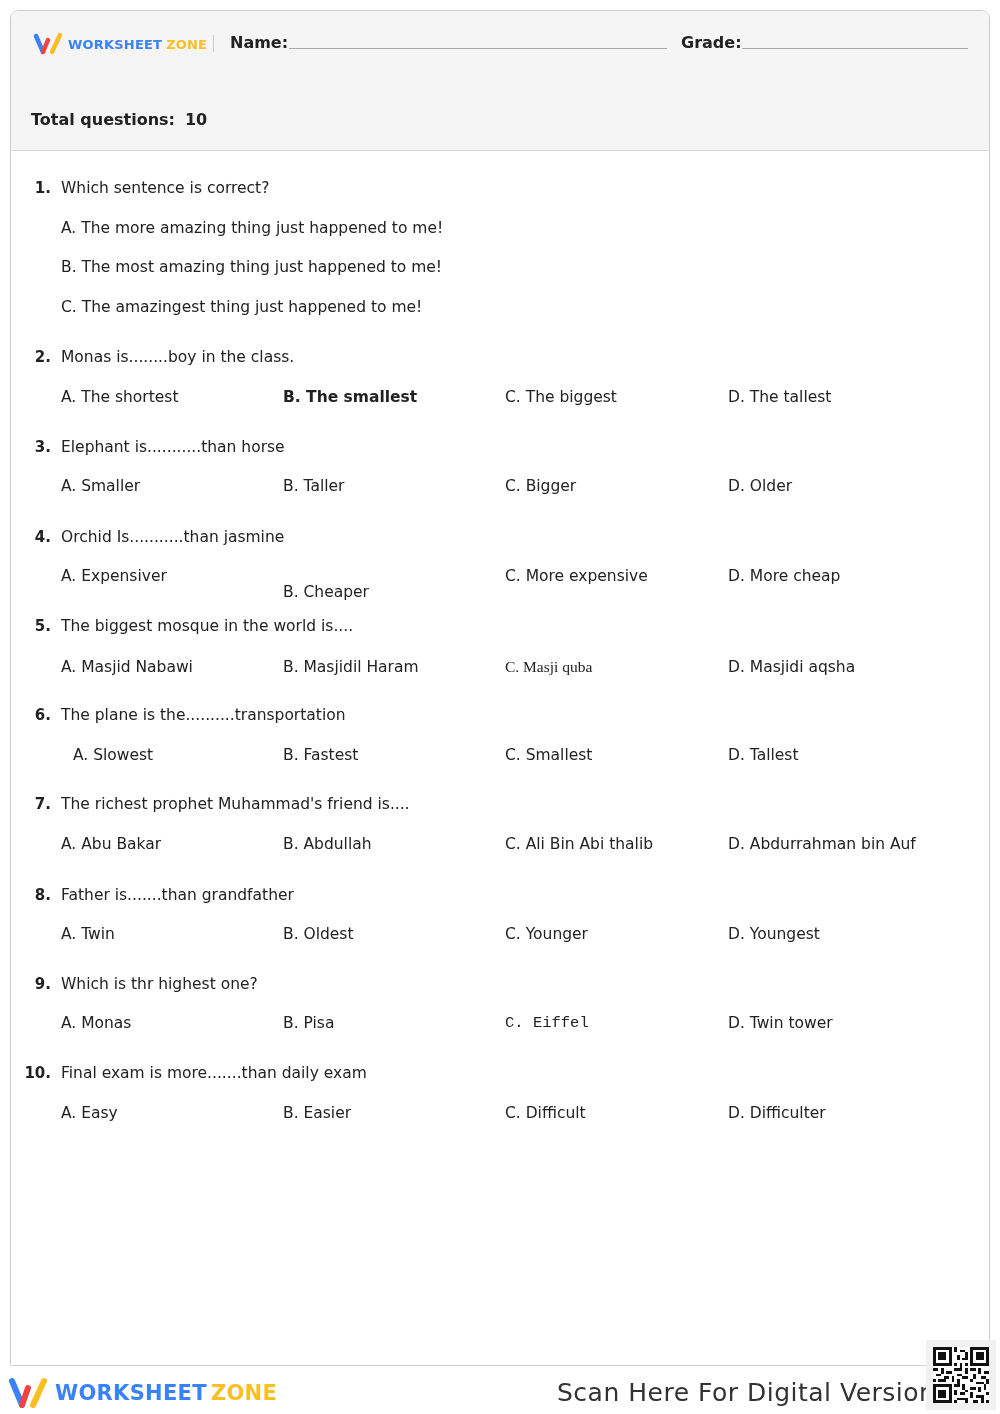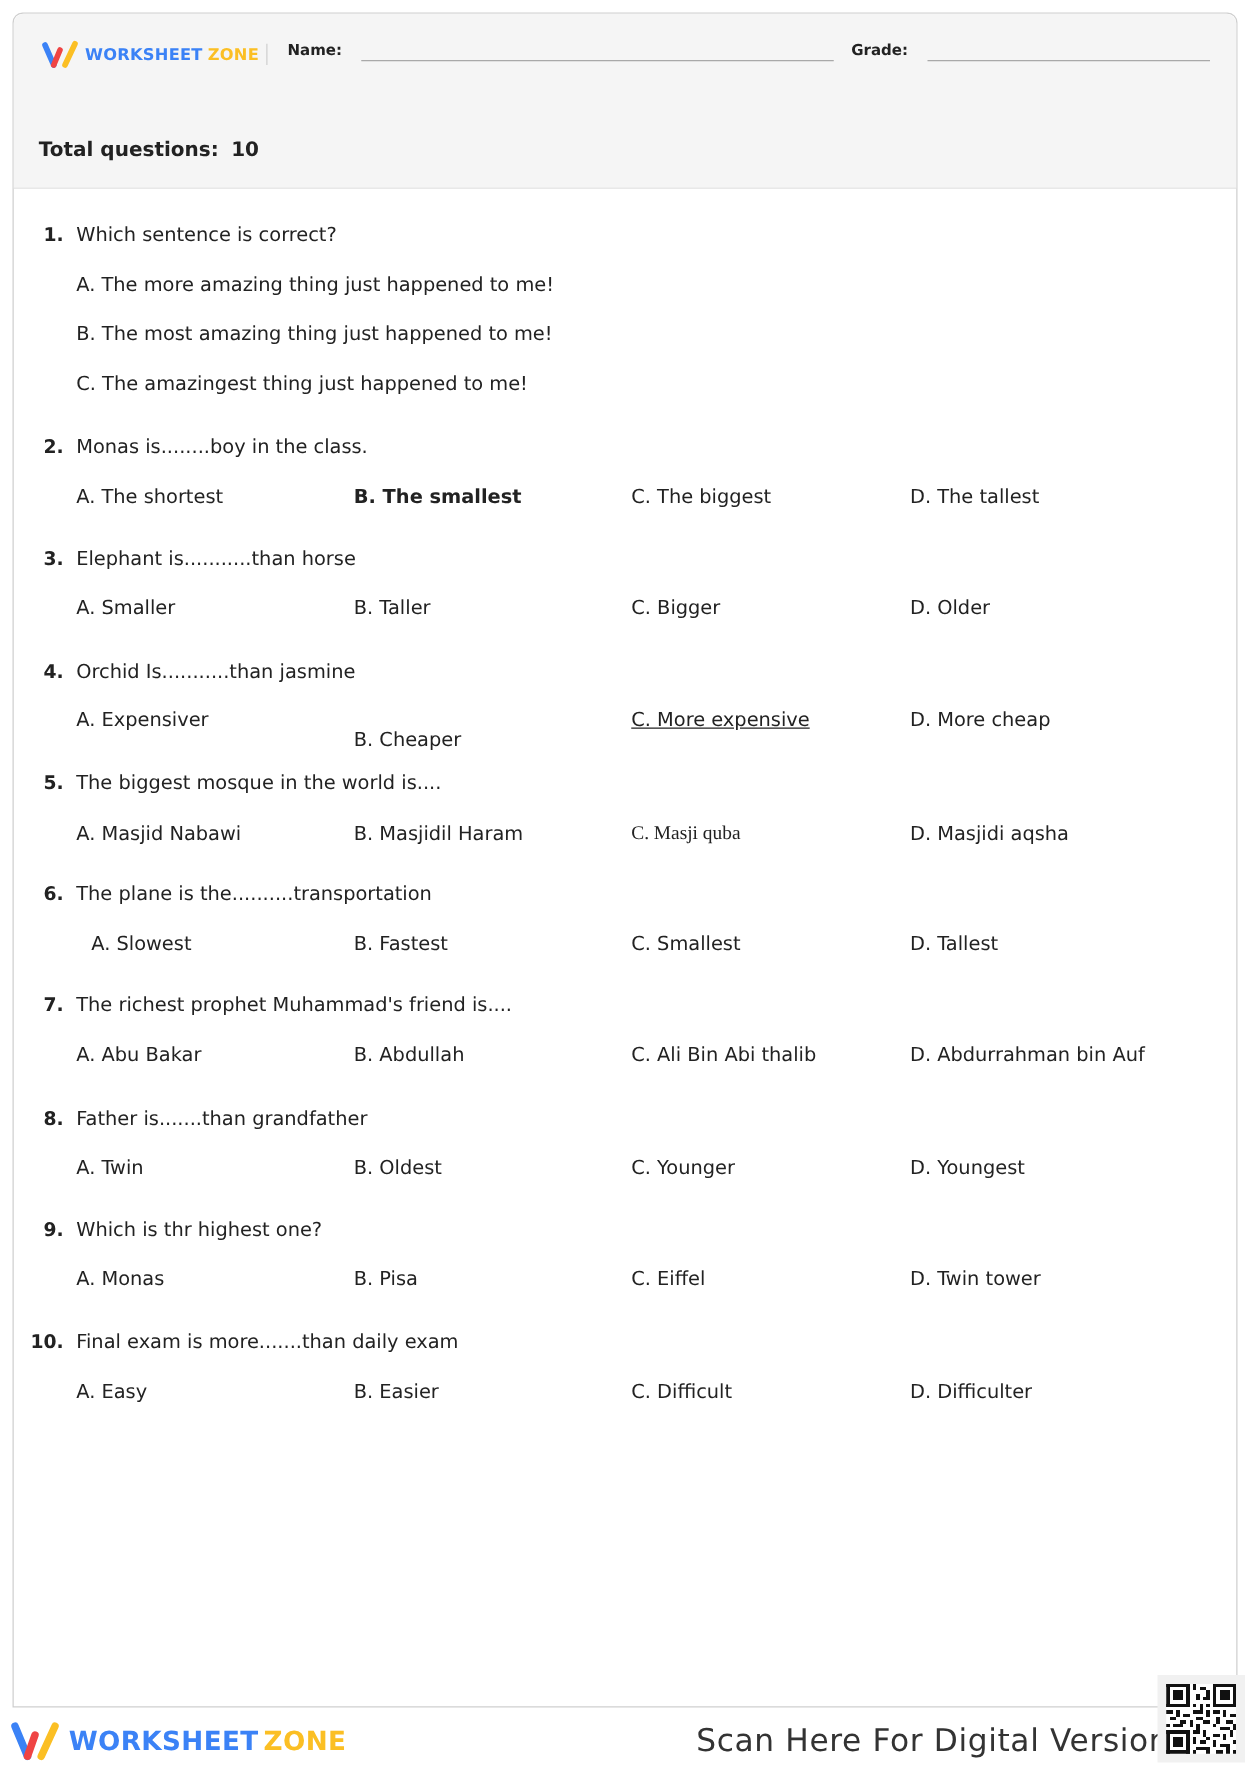--- a/index.html
+++ b/index.html
@@ -13,21 +13,21 @@
   .header {
     position: absolute; left: 0; top: 0; width: 100%; height: 140px;
     background: #f5f5f5; border-bottom: 1px solid #d9d9d9; border-radius: 8px 8px 0 0;
   }
   .logo-small { position: absolute; left: 22px; top: 21px; display: flex; align-items: center; }
   .logo-small svg { width: 32px; height: 24px; }
   .logo-small .brand { font-size: 13px; font-weight: bold; letter-spacing: 0.2px; margin-left: 3px; }
   .brand .w { color: #3b82f6; }
   .brand .z { color: #fbbf24; margin-left: 4px; }
   .sep { position: absolute; left: 202px; top: 24px; width: 1px; height: 17px; background: #cfcfcf; }
-  .field-label { position: absolute; top: 22px; font-size: 12px; font-weight: bold; color: #222; }
+  .field-label { position: absolute; top: 22px; font-size: 16px; font-weight: bold; color: #222; }
   .field-line { position: absolute; top: 37px; height: 1px; background: #a9a9a9; }
   .total { position: absolute; left: 20px; top: 99px; font-size: 16px; font-weight: bold; color: #222; }
   .total .num { margin-left: 10px; }
 
   .q { position: absolute; left: 0; width: 100%; }
   .q-num { position: absolute; right: 938px; font-size: 15px; font-weight: bold; color: #222; text-align: right; white-space: nowrap; }
   .q-text { position: absolute; left: 50px; font-size: 15.5px; color: #222; white-space: nowrap; }
   .opt { position: absolute; font-size: 15.5px; color: #222; white-space: nowrap; }
 
   .footer-logo { position: absolute; left: 8px; top: 1376px; display: flex; align-items: center; }
@@ -84,21 +84,21 @@
     <span class="opt" style="left:272px; top:39px;">B. Taller</span>
     <span class="opt" style="left:494px; top:39px;">C. Bigger</span>
     <span class="opt" style="left:717px; top:39px;">D. Older</span>
   </div>
 
   <div class="q" style="top:517px;">
     <span class="q-num">4.</span>
     <span class="q-text">Orchid Is...........than jasmine</span>
     <span class="opt" style="left:50px; top:39px;">A. Expensiver</span>
     <span class="opt" style="left:272px; top:55px;">B. Cheaper</span>
-    <span class="opt" style="left:494px; top:39px;text-decoration:underline;">C. More expensive</span>
+    <span class="opt" style="left:494px; top:39px;">C. More expensive</span>
     <span class="opt" style="left:717px; top:39px;">D. More cheap</span>
   </div>
 
   <div class="q" style="top:606px;">
     <span class="q-num">5.</span>
     <span class="q-text">The biggest mosque in the world is....</span>
     <span class="opt" style="left:50px; top:41px;">A. Masjid Nabawi</span>
     <span class="opt" style="left:272px; top:41px;">B. Masjidil Haram</span>
     <span class="opt" style="left:494px; top:41px;font-family:Liberation Serif, serif;">C. Masji quba</span>
     <span class="opt" style="left:717px; top:41px;">D. Masjidi aqsha</span>
@@ -129,21 +129,21 @@
     <span class="opt" style="left:272px; top:39px;">B. Oldest</span>
     <span class="opt" style="left:494px; top:39px;">C. Younger</span>
     <span class="opt" style="left:717px; top:39px;">D. Youngest</span>
   </div>
 
   <div class="q" style="top:964px;">
     <span class="q-num">9.</span>
     <span class="q-text">Which is thr highest one?</span>
     <span class="opt" style="left:50px; top:39px;">A. Monas</span>
     <span class="opt" style="left:272px; top:39px;">B. Pisa</span>
-    <span class="opt" style="left:494px; top:39px;">C. Eiffel</span>
+    <span class="opt" style="left:494px; top:39px;font-family:Liberation Mono, monospace;">C. Eiffel</span>
     <span class="opt" style="left:717px; top:39px;">D. Twin tower</span>
   </div>
 
   <div class="q" style="top:1053px;">
     <span class="q-num">10.</span>
     <span class="q-text">Final exam is more.......than daily exam</span>
     <span class="opt" style="left:50px; top:40px;">A. Easy</span>
     <span class="opt" style="left:272px; top:40px;">B. Easier</span>
     <span class="opt" style="left:494px; top:40px;">C. Difficult</span>
     <span class="opt" style="left:717px; top:40px;">D. Difficulter</span>

